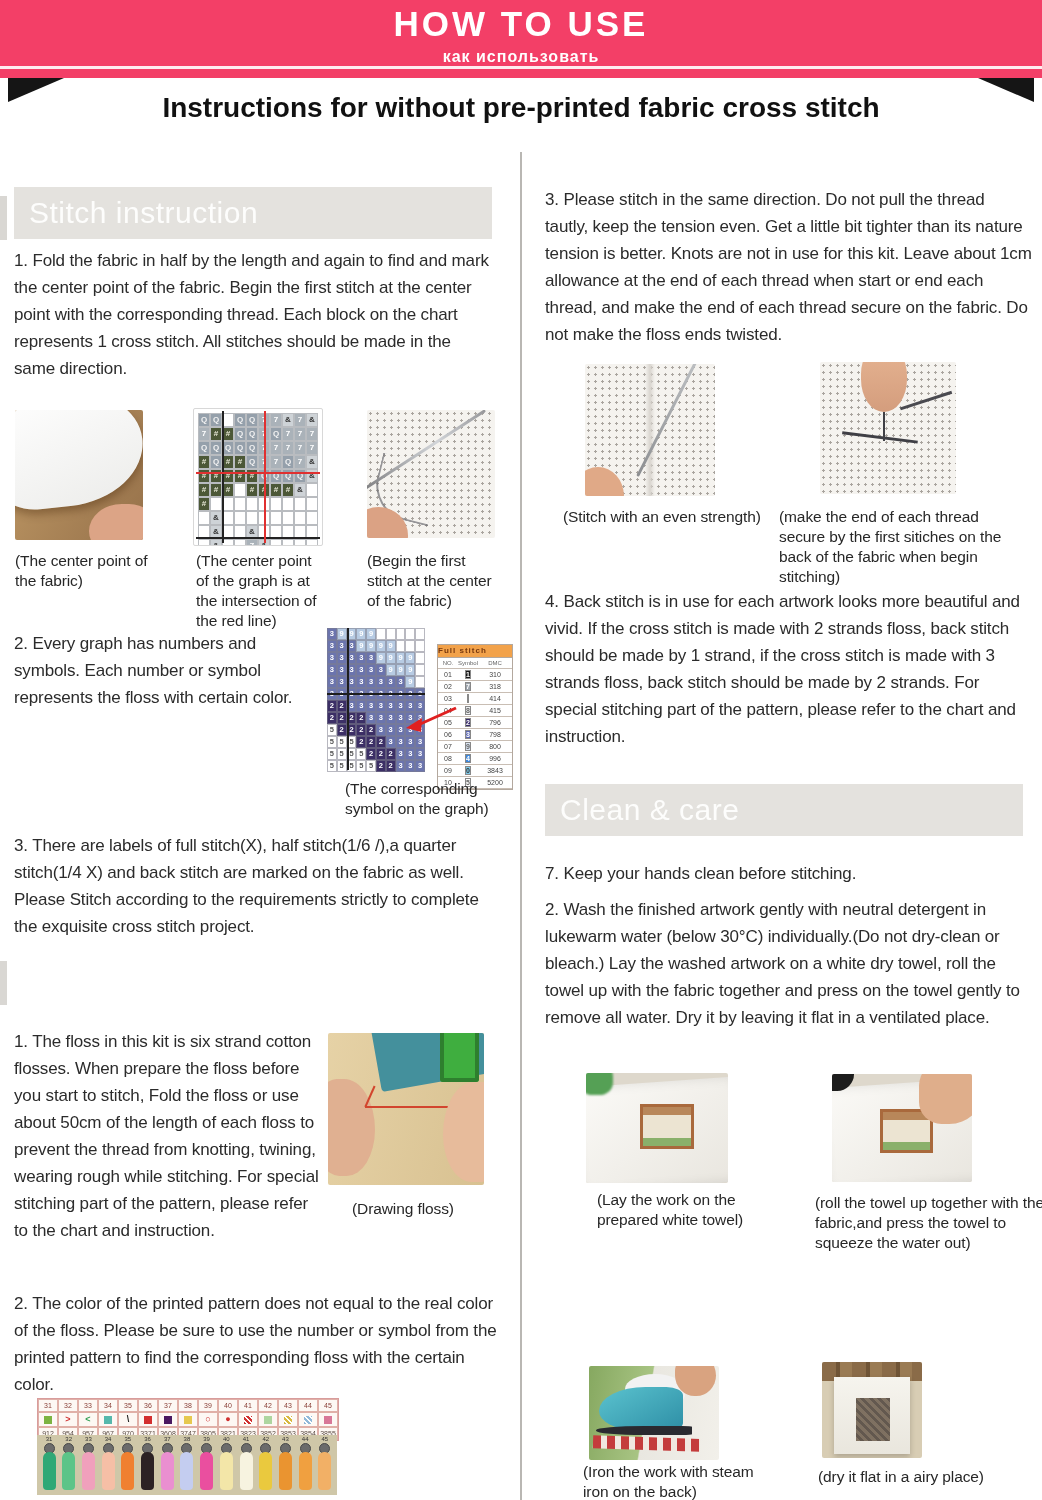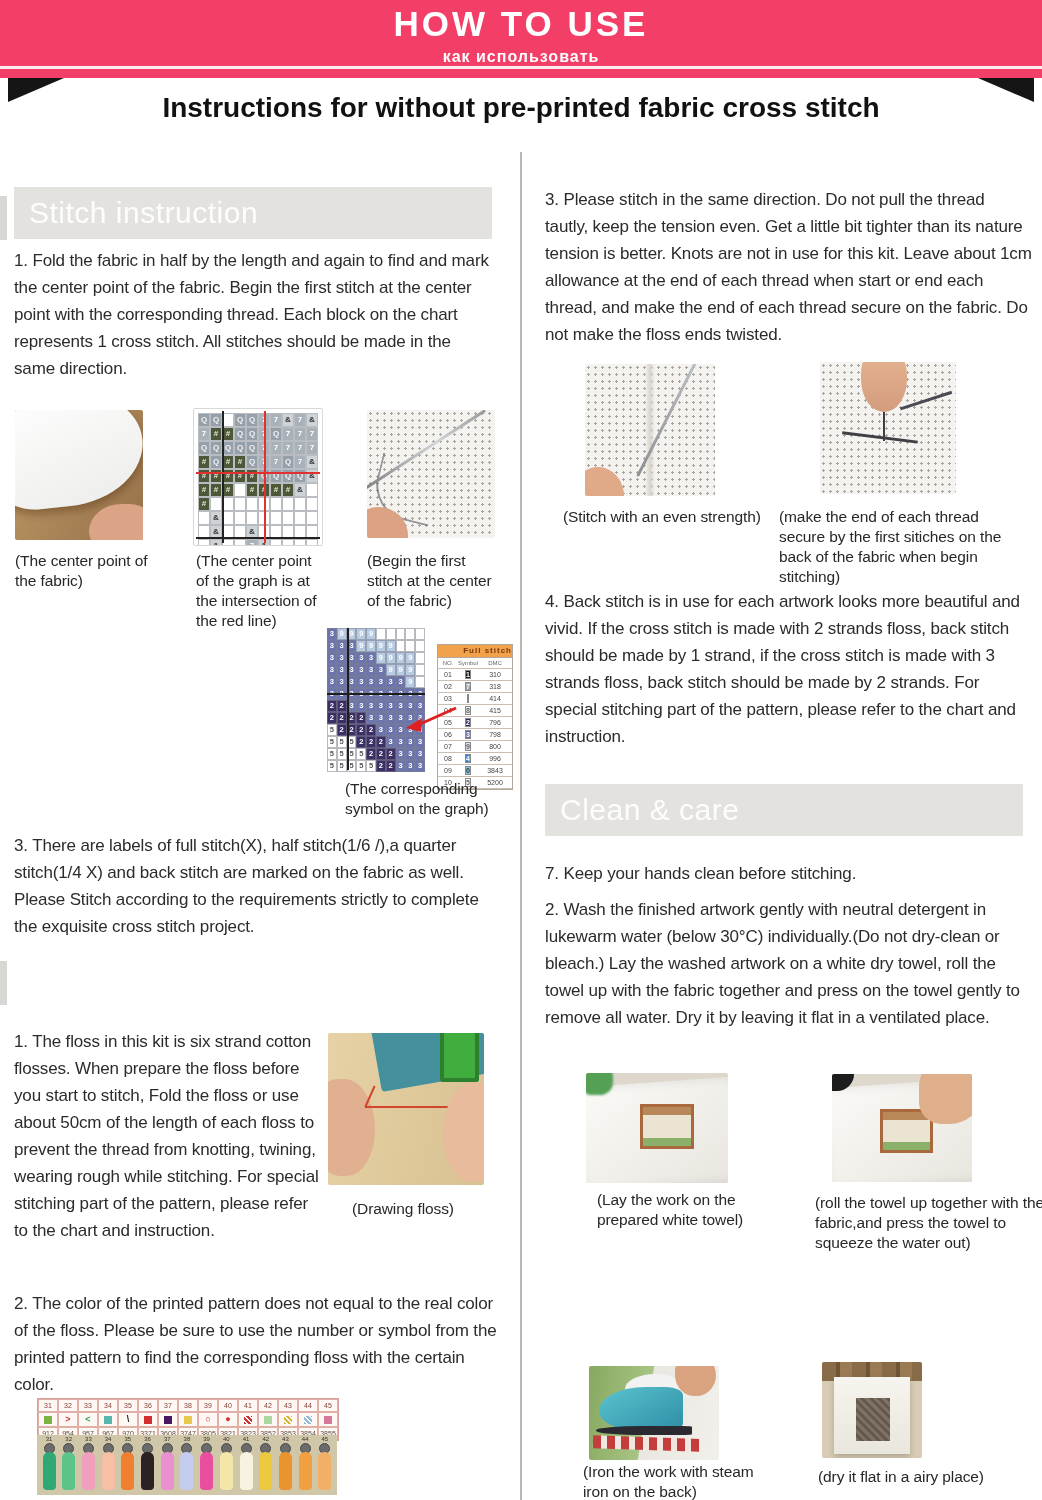--- a/index.html
+++ b/index.html
@@ -67,21 +67,21 @@
   .ng-b{background:#6b74ad;color:#fff;}
   .ng-l{background:#b7cbe3;color:#fff;}
   .ng-d{background:#3c2f66;color:#fff;}
   .ng-w{background:#fff;color:#555;}
   .ng-e{background:#fff;}
   .ngl-v{position:absolute;top:2px;bottom:2px;width:1.5px;background:#1d1d1d;}
   .ngl-h{position:absolute;left:2px;right:2px;height:1.5px;background:#1d1d1d;}
 
   
   .fs-table{position:absolute;background:#fff;border:1px solid #b3a89e;font-size:7px;color:#444;}
-  .fs-title{background:#f2a24a;color:#77380e;font-weight:700;text-align:right;font-size:8px;line-height:12px;
+  .fs-title{background:#f2a24a;color:#77380e;font-weight:700;text-align:left;font-size:8px;line-height:12px;
             border-bottom:1px solid #b3a89e;letter-spacing:1px;}
   .fs-row{display:grid;grid-template-columns:20px 20px 1fr;align-items:center;border-bottom:1px solid #c9beb4;height:11px;}
   .fs-row span{text-align:center;line-height:11px;}
   .fs-head{font-size:6px;color:#666;height:10px;}
   .fs-sym{width:9px;height:9px;margin:0 auto;border:0.5px solid #888;font-size:7px;line-height:9px;font-weight:700;text-align:center;}
 
   .arrow-svg{position:absolute;overflow:visible;}
 
   
   .needle2{position:absolute;right:10%;top:-8%;width:3px;height:105%;background:linear-gradient(#c0c3c6,#8d8f92);
@@ -279,20 +279,21 @@
   </div>
   <div class="photo p-needle aida" style="left:367px;top:410px;width:128px;height:128px;">
     <div class="thr"></div>
     <div class="needle"></div>
     <div class="fing-bl"></div>
   </div>
   <div class="cap" style="left:15px;top:551px;width:150px;">(The center point of the fabric)</div>
   <div class="cap" style="left:367px;top:551px;width:138px;">(Begin the first stitch at the center of the fabric)</div>
   <div class="cap" style="left:196px;top:551px;width:128px;">(The center point of the graph is at the intersection of the red line)</div>
 
+  <p class="body-text" style="left:14px;top:630px;width:300px;">2. Every graph has numbers and symbols. Each number or symbol represents the floss with certain color.</p>
 
   <div class="photo p-numgraph" style="left:325px;top:626px;width:102px;height:146px;">
     <div class="ng-grid" id="number-graph">
         <div class="ngc ng-b">3</div>
         <div class="ngc ng-l">9</div>
         <div class="ngc ng-l">9</div>
         <div class="ngc ng-l">9</div>
         <div class="ngc ng-l">9</div>
         <div class="ngc ng-e"></div>
         <div class="ngc ng-e"></div>

